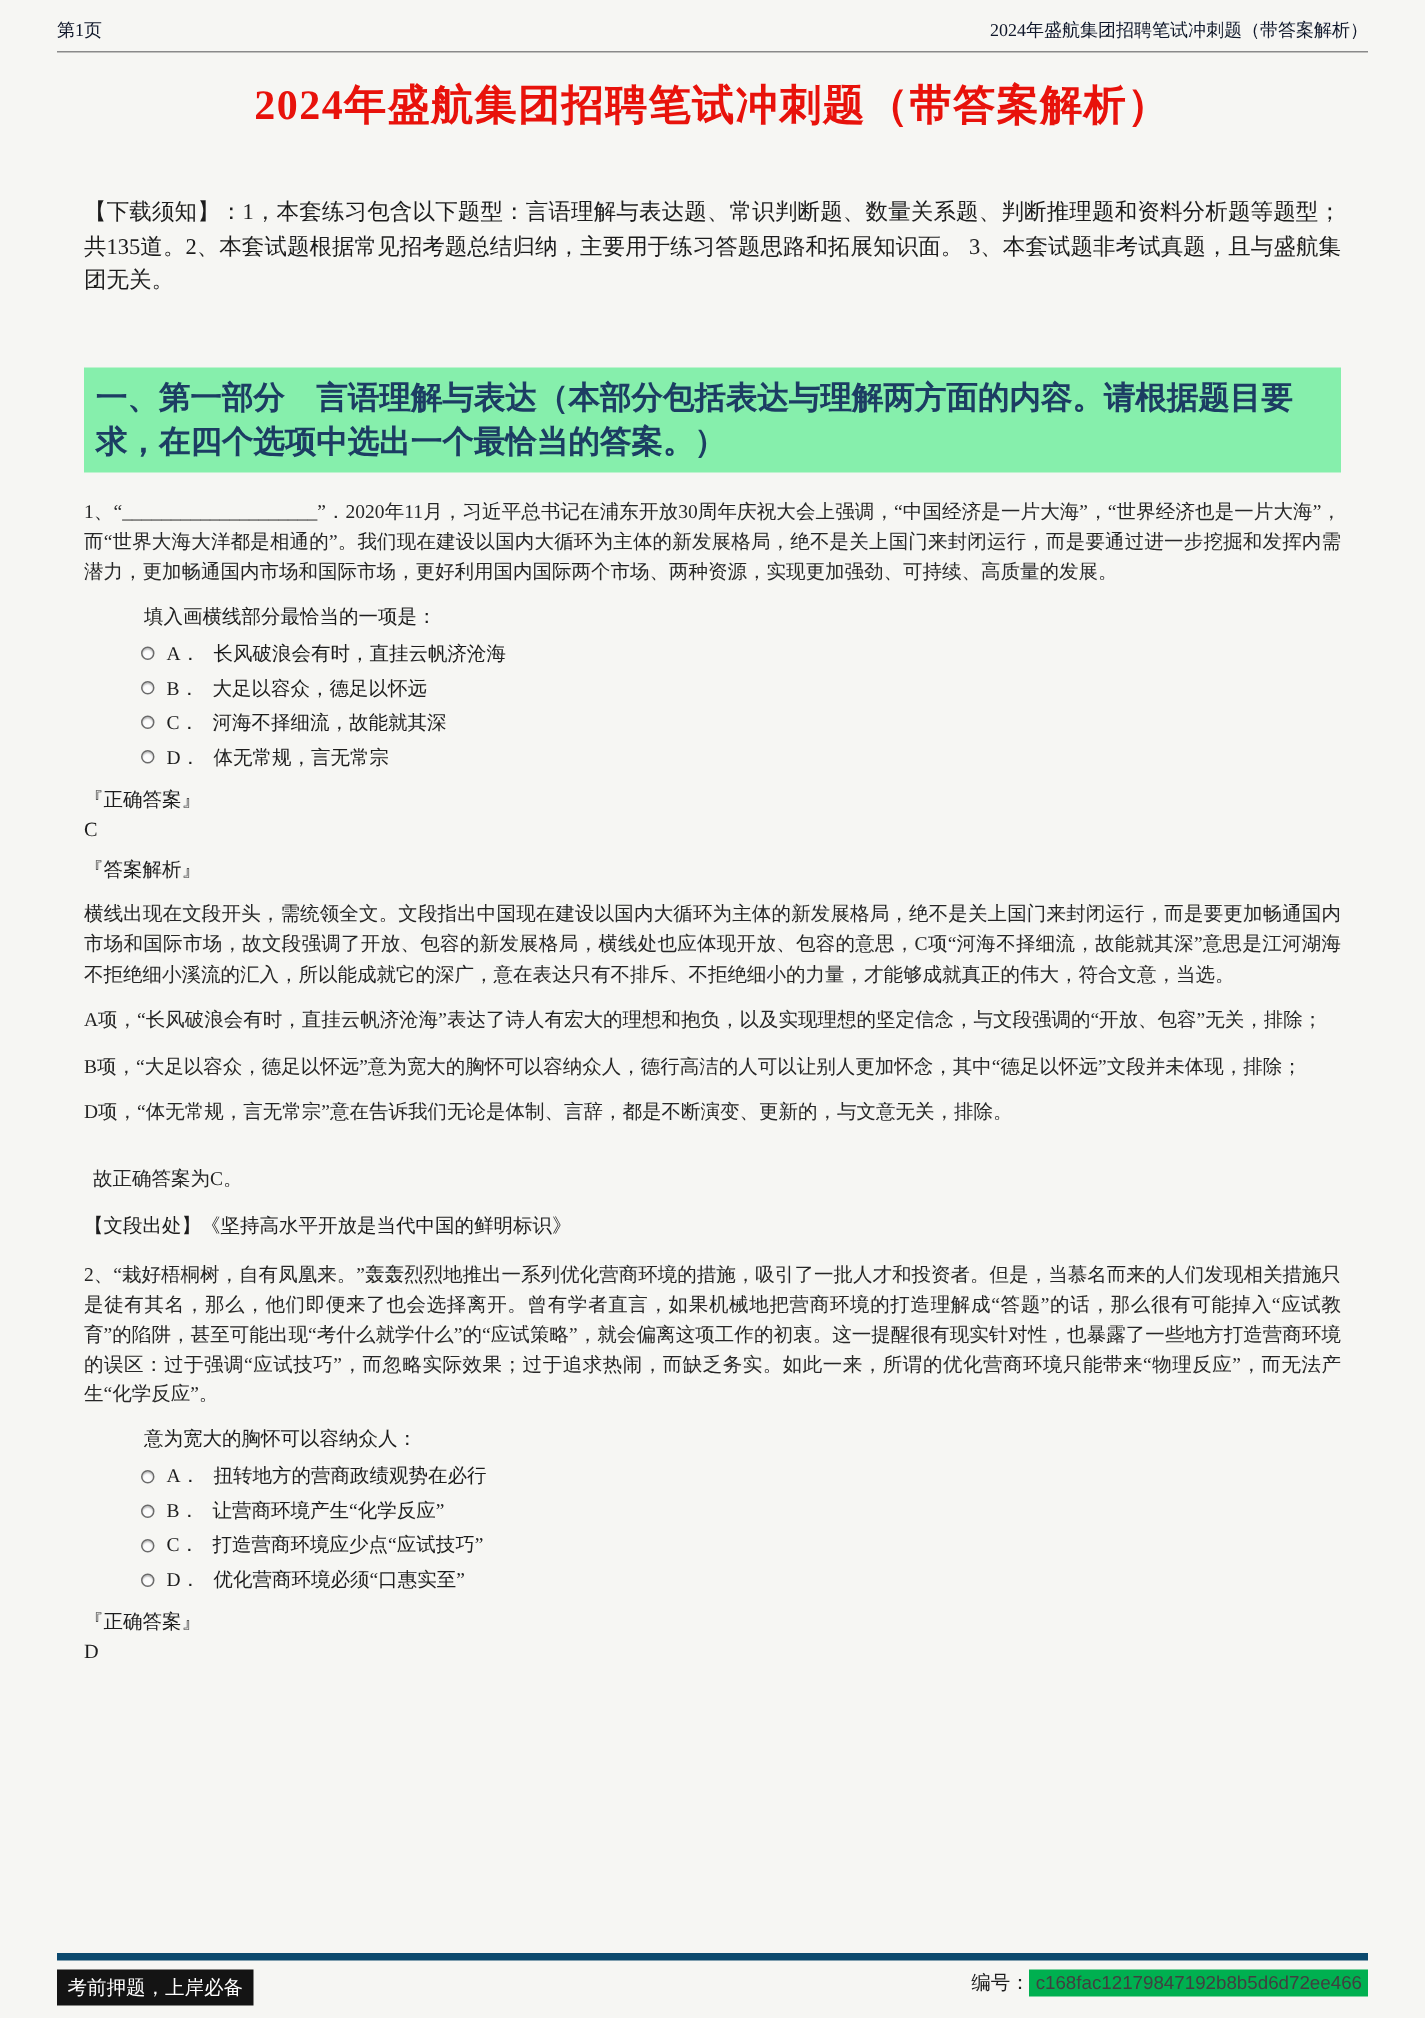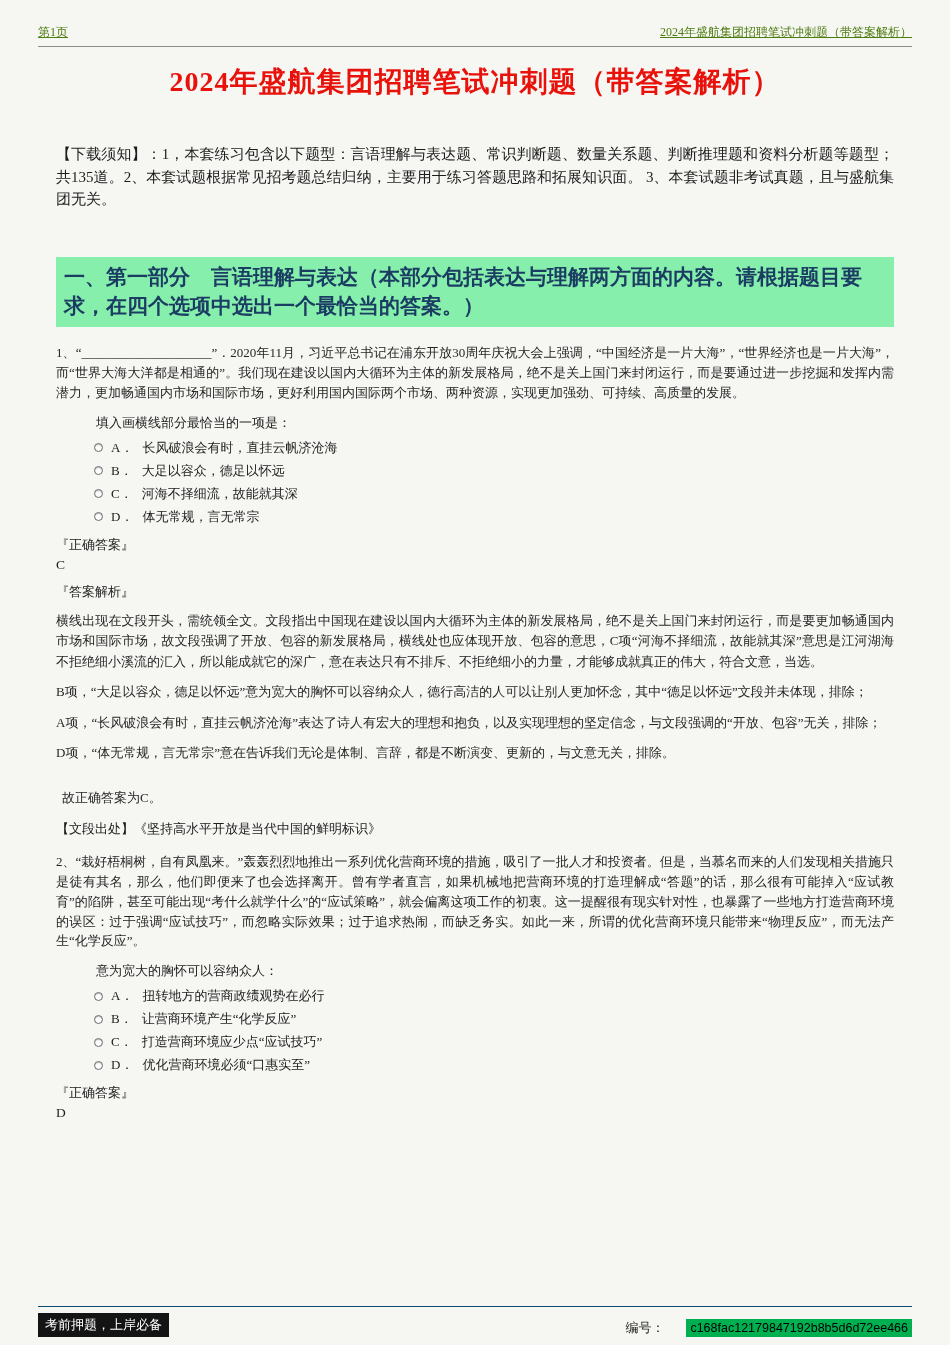--- a/index.html
+++ b/index.html
@@ -6,23 +6,23 @@
   html,body { width:950px; height:1345px; }
   body {
     background:#f6f6f3;
     font-family:"Liberation Serif", serif;
     color:#1c1c1c;
     position:relative;
     overflow:hidden;
   }
   .header {
     display:flex; justify-content:space-between; align-items:flex-end;
-    margin:24px 38px 0; padding-bottom:5px;
+    margin:12px 38px 0; padding-bottom:5px;
     border-bottom:1px solid #8a8a8a;
-    font-size:12px; color:#4d7c0f;text-decoration:underline;
+    font-size:12px; color:#0f172a;
   }
   .main-title {
     text-align:center; margin-top:16px;
     font-size:28px; font-weight:700; color:#e8120b; letter-spacing:1px;
   }
   .content { padding:0 56px; }
   .notice { margin-top:42px; font-size:15px; line-height:1.5; text-align:justify; }
   .section-heading {
     margin-top:46px; background:#86efac; color:#1c3d63;
     font-size:21px; font-weight:700; line-height:1.4; padding:6px 8px;
@@ -38,28 +38,28 @@
     box-shadow:inset 0 1px 1px rgba(0,0,0,.25);
   }
   .option-label { margin-right:9px; }
   .marker { margin-top:10px; font-size:13px; }
   .answer-value { margin-top:3px; font-size:13.5px; }
   .analysis p { margin-top:10px; font-size:13px; line-height:1.58; text-align:justify; color:#262626; }
   .analysis p.conclusion { padding-left:6px;margin-top:24px; }
   .source { margin-top:12px; font-size:13px; }
   .footer {
     position:absolute; left:38px; right:38px; bottom:8px;
-    display:flex; justify-content:space-between; align-items:flex-end;
-    border-top:1px solid #0c4a6e; padding-top:6px;
+    display:flex; justify-content:space-between; align-items:flex-start;
+    border-top:5px solid #0c4a6e; padding-top:6px;
     font-size:13px;
   }
   .slogan { background:#141414; color:#ffffff; padding:3px 7px; }
-  .code-wrap { display:flex; align-items:center;gap:22px; }
+  .code-wrap { display:flex; align-items:center; }
   .code {
-    background:#00b050; color:#000000; padding:2px 4px;
+    background:#00b050; color:#404040; padding:2px 4px;
     font-family:"Liberation Sans", sans-serif; font-size:12.5px;
   }
 </style>
 </head>
 <body>
 
 <div class="header">
   <span>第1页</span>
   <span>2024年盛航集团招聘笔试冲刺题（带答案解析）</span>
 </div>
@@ -95,22 +95,22 @@
         <span class="radio"></span>
         <span class="option-label">D．</span>
         <span class="option-text">体无常规，言无常宗</span>
       </div>
     </div>
     <p class="marker">『正确答案』</p>
     <p class="answer-value">C</p>
     <p class="marker">『答案解析』</p>
     <div class="analysis">
       <p>横线出现在文段开头，需统领全文。文段指出中国现在建设以国内大循环为主体的新发展格局，绝不是关上国门来封闭运行，而是要更加畅通国内市场和国际市场，故文段强调了开放、包容的新发展格局，横线处也应体现开放、包容的意思，C项“河海不择细流，故能就其深”意思是江河湖海不拒绝细小溪流的汇入，所以能成就它的深广，意在表达只有不排斥、不拒绝细小的力量，才能够成就真正的伟大，符合文意，当选。</p>
+      <p>A项，“长风破浪会有时，直挂云帆济沧海”表达了诗人有宏大的理想和抱负，以及实现理想的坚定信念，与文段强调的“开放、包容”无关，排除；</p>
       <p>B项，“大足以容众，德足以怀远”意为宽大的胸怀可以容纳众人，德行高洁的人可以让别人更加怀念，其中“德足以怀远”文段并未体现，排除；</p>
-      <p>A项，“长风破浪会有时，直挂云帆济沧海”表达了诗人有宏大的理想和抱负，以及实现理想的坚定信念，与文段强调的“开放、包容”无关，排除；</p>
       <p>D项，“体无常规，言无常宗”意在告诉我们无论是体制、言辞，都是不断演变、更新的，与文意无关，排除。</p>
       <p class="conclusion">故正确答案为C。</p>
     </div>
     <p class="source">【文段出处】《坚持高水平开放是当代中国的鲜明标识》</p>
   </section>
 
   <section class="question q2">
     <p class="stem">2、“栽好梧桐树，自有凤凰来。”轰轰烈烈地推出一系列优化营商环境的措施，吸引了一批人才和投资者。但是，当慕名而来的人们发现相关措施只是徒有其名，那么，他们即便来了也会选择离开。曾有学者直言，如果机械地把营商环境的打造理解成“答题”的话，那么很有可能掉入“应试教育”的陷阱，甚至可能出现“考什么就学什么”的“应试策略”，就会偏离这项工作的初衷。这一提醒很有现实针对性，也暴露了一些地方打造营商环境的误区：过于强调“应试技巧”，而忽略实际效果；过于追求热闹，而缺乏务实。如此一来，所谓的优化营商环境只能带来“物理反应”，而无法产生“化学反应”。</p>
     <p class="prompt">意为宽大的胸怀可以容纳众人：</p>
     <div class="options">

